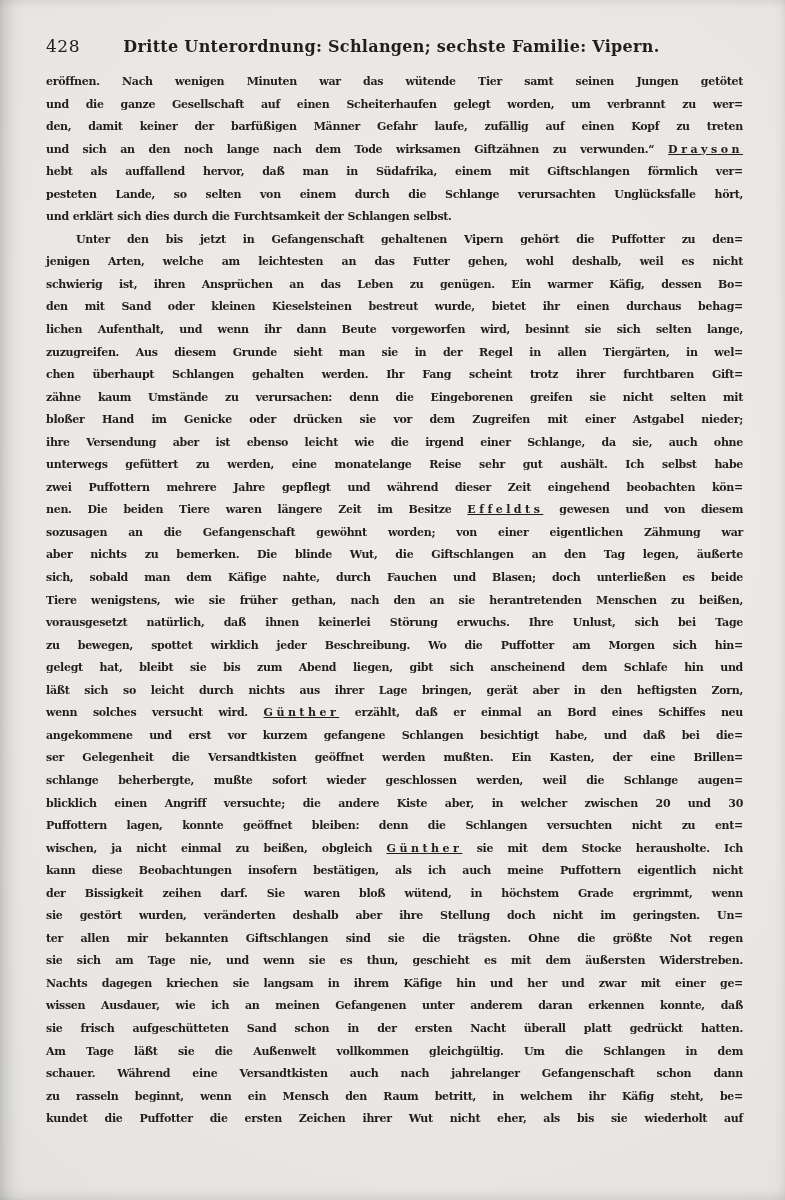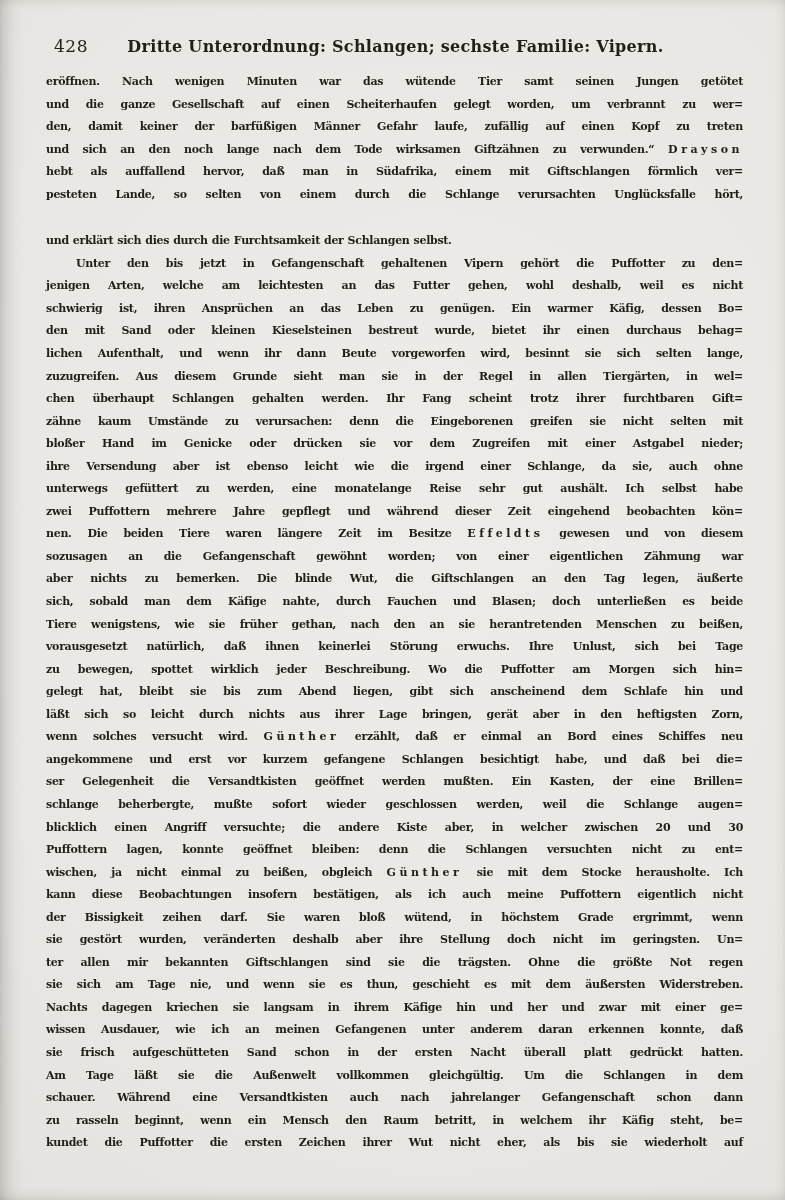--- a/index.html
+++ b/index.html
@@ -23,21 +23,20 @@
     color: var(--ink, #221f1a);
     overflow: hidden;
   }
   .running-head {
     position: absolute;
     top: 36px;
     left: 46px;
     right: 42px;
     display: flex;
     align-items: baseline;
-    margin-left: 8px;
   }
   .pagenum {
     font-size: 17px;
     letter-spacing: 0.5px;
     flex: 0 0 auto;
   }
   .head-title {
     flex: 1 1 auto;
     text-align: center;
     font-size: 16px;
@@ -61,25 +60,25 @@
     height: 22.55px;
     text-align: justify;
     text-align-last: justify;
     white-space: normal;
     overflow: visible;
   }
   .line.indent { text-indent: 30px; }
   .line.endline {
     text-align: left;
     text-align-last: left;
-    margin-top: 24px;
   }
   .sperr {
     letter-spacing: 3.5px;
     font-weight: bold;
+    text-decoration: underline;
   }
 </style>
 </head>
 <body>
 
 <div class="page" style="--ink: #221f1a;">
   <div class="running-head">
     <span class="pagenum">428</span>
     <span class="head-title">Dritte Unterordnung: Schlangen; sechste Familie: Vipern.</span>
   </div>

